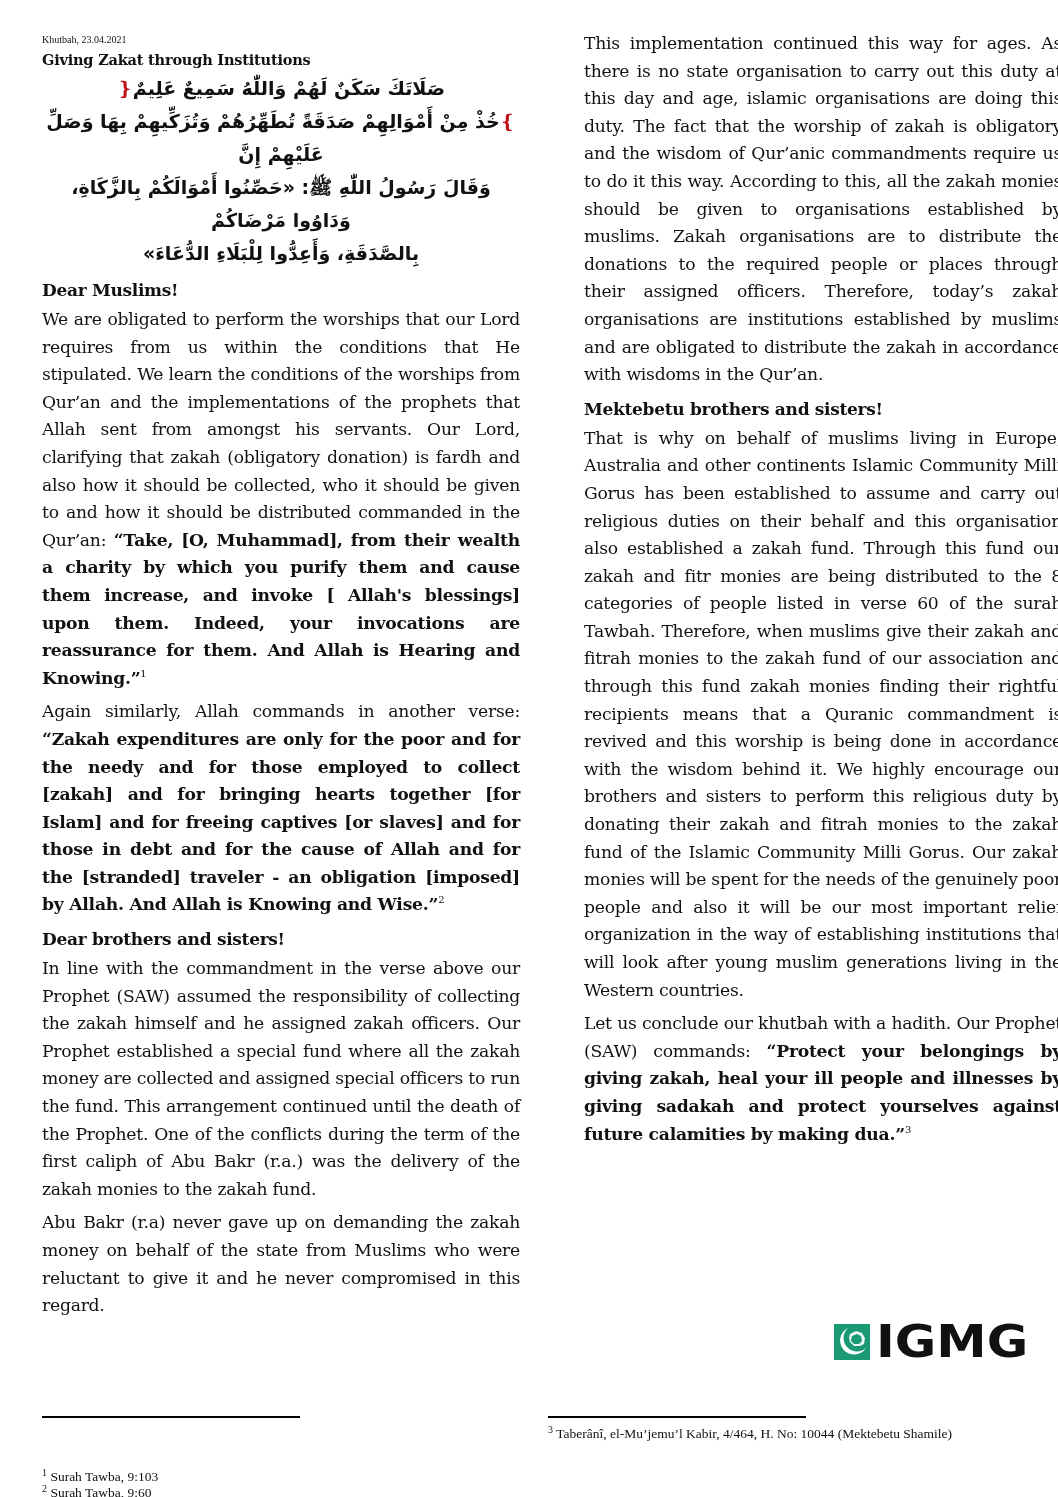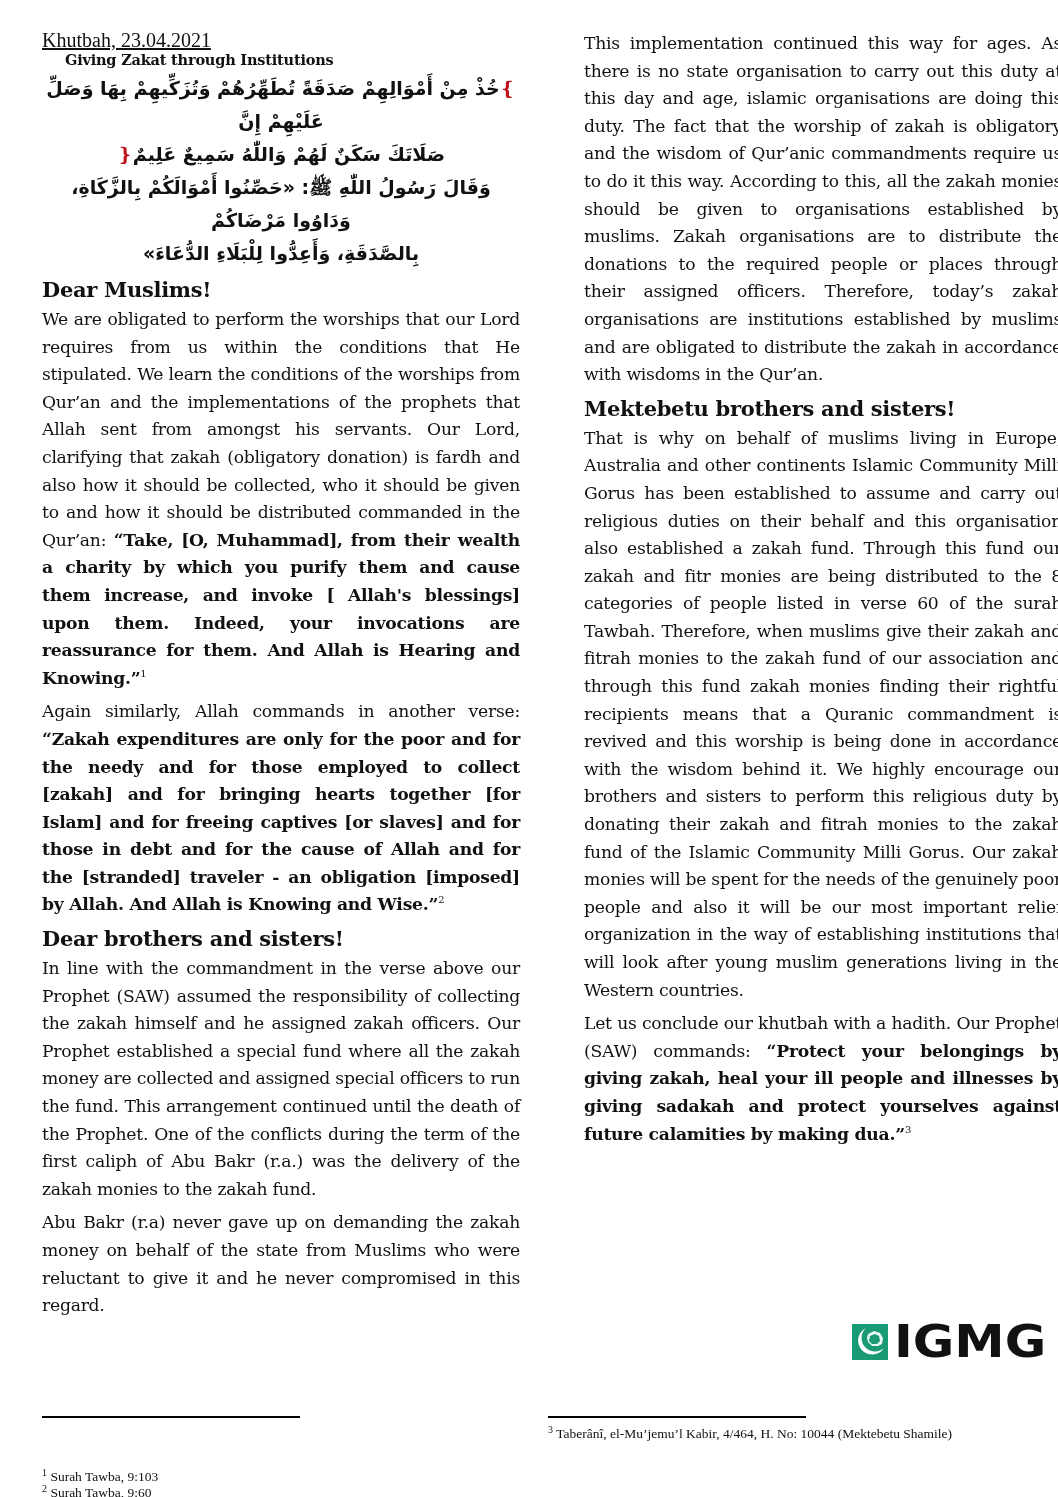--- a/index.html
+++ b/index.html
@@ -1,46 +1,46 @@
 <!DOCTYPE html>
 <html><head>
 <meta charset="utf-8">
 <style>
   html, body { margin: 0; padding: 0; background: #ffffff; }
   body { width: 1058px; height: 1497px; position: relative; overflow: hidden; color: #111; }
   .col { position: absolute; top: 30px; width: 478px; }
   .col-left { left: 42px; }
   .col-right { left: 548px; margin-left: 36px; }
-  .date { font-size: 20px; line-height: 20px; font-family: "Liberation Serif", serif; text-decoration: underline; }
-  .title { font-size: 14.5px; line-height: 20px; font-weight: bold; font-family: "DejaVu Serif", serif; letter-spacing: -0.2px; margin-left: 23px; }
+  .date { font-size: 10px; line-height: 20px; font-family: "Liberation Serif", serif; }
+  .title { font-size: 14.5px; line-height: 20px; font-weight: bold; font-family: "DejaVu Serif", serif; letter-spacing: -0.2px; }
   .arabic { direction: rtl; text-align: center; font-family: "DejaVu Sans", sans-serif; font-weight: bold; font-size: 19px; line-height: 33px; margin: 0; }
   .orn { color: #c0121a; }
-  .heading { font-family: "DejaVu Serif", serif; font-weight: bold; font-size: 21px; line-height: 24px; margin: 8px 0 4px 0; letter-spacing: -0.3px; }
+  .heading { font-family: "DejaVu Serif", serif; font-weight: bold; font-size: 17px; line-height: 24px; margin: 8px 0 4px 0; letter-spacing: -0.3px; }
   p.body { font-family: "DejaVu Serif", serif; font-size: 17.2px; line-height: 27.6px; text-align: justify; margin: 0 0 6px 0; letter-spacing: -0.25px; }
   p.body b { font-weight: bold; }
   sup { font-size: 10px; line-height: 0; }
   .fn-rule { position: absolute; height: 2px; background: #000; width: 258px; }
   .fn { position: absolute; font-family: "Liberation Serif", serif; font-size: 13.5px; line-height: 16px; }
-  .logo { position: absolute; left: 852px; top: 1322px; display: flex; align-items: center; }
+  .logo { position: absolute; left: 834px; top: 1322px; display: flex; align-items: center; }
   .logo-mark { width: 36px; height: 36px; background: #1a9a74; position: relative; overflow: hidden; }
   .logo-text { font-family: "DejaVu Sans", sans-serif; font-weight: bold; font-size: 44px; line-height: 40px; margin-left: 6px; letter-spacing: 0px; transform: scaleX(1.15); transform-origin: left center; color: #111; }
 </style>
 </head>
 <body>
 
 <div class="col col-left">
   <div class="date">Khutbah, 23.04.2021</div>
   <div class="title">Giving Zakat through Institutions</div>
 
   <div style="margin-top:2px;">
     <p class="arabic">
-      <span class="orn">❵</span><span>خُذْ مِنْ أَمْوَالِهِمْ صَدَقَةً تُطَهِّرُهُمْ وَتُزَكِّيهِمْ بِهَا وَصَلِّ عَلَيْهِمْ إِنَّ</span>
+      <span>صَلَاتَكَ سَكَنٌ لَهُمْ وَاللّٰهُ سَمِيعٌ عَلِيمٌ</span><span class="orn">❴</span>
     </p>
     <p class="arabic">
-      <span>صَلَاتَكَ سَكَنٌ لَهُمْ وَاللّٰهُ سَمِيعٌ عَلِيمٌ</span><span class="orn">❴</span>
+      <span class="orn">❵</span><span>خُذْ مِنْ أَمْوَالِهِمْ صَدَقَةً تُطَهِّرُهُمْ وَتُزَكِّيهِمْ بِهَا وَصَلِّ عَلَيْهِمْ إِنَّ</span>
     </p>
     <p class="arabic">وَقَالَ رَسُولُ اللّٰهِ ﷺ: «حَصِّنُوا أَمْوَالَكُمْ بِالزَّكَاةِ، وَدَاوُوا مَرْضَاكُمْ</p>
     <p class="arabic">بِالصَّدَقَةِ، وَأَعِدُّوا لِلْبَلَاءِ الدُّعَاءَ»</p>
   </div>
 
   <div class="heading">Dear Muslims!</div>
   <p class="body"><span>We are obligated to perform the worships that our Lord requires from us within the conditions that He stipulated. We learn the conditions of the worships from Qur’an and the implementations of the prophets that Allah sent from amongst his servants. Our Lord, clarifying that zakah (obligatory donation) is fardh and also how it should be collected, who it should be given to and how it should be distributed commanded in the Qur’an: </span><b>“Take, [O, Muhammad], from their wealth a charity by which you purify them and cause them increase, and invoke [ Allah's blessings] upon them. Indeed, your invocations are reassurance for them. And Allah is Hearing and Knowing.”</b><sup>1</sup></p>
   <p class="body"><span>Again similarly, Allah commands in another verse: </span><b>“Zakah expenditures are only for the poor and for the needy and for those employed to collect [zakah] and for bringing hearts together [for Islam] and for freeing captives [or slaves] and for those in debt and for the cause of Allah and for the [stranded] traveler - an obligation [imposed] by Allah. And Allah is Knowing and Wise.”</b><sup>2</sup></p>
   <div class="heading">Dear brothers and sisters!</div>
   <p class="body">In line with the commandment in the verse above our Prophet (SAW) assumed the responsibility of collecting the zakah himself and he assigned zakah officers. Our Prophet established a special fund where all the zakah money are collected and assigned special officers to run the fund. This arrangement continued until the death of the Prophet. One of the conflicts during the term of the first caliph of Abu Bakr (r.a.) was the delivery of the zakah monies to the zakah fund.</p>

